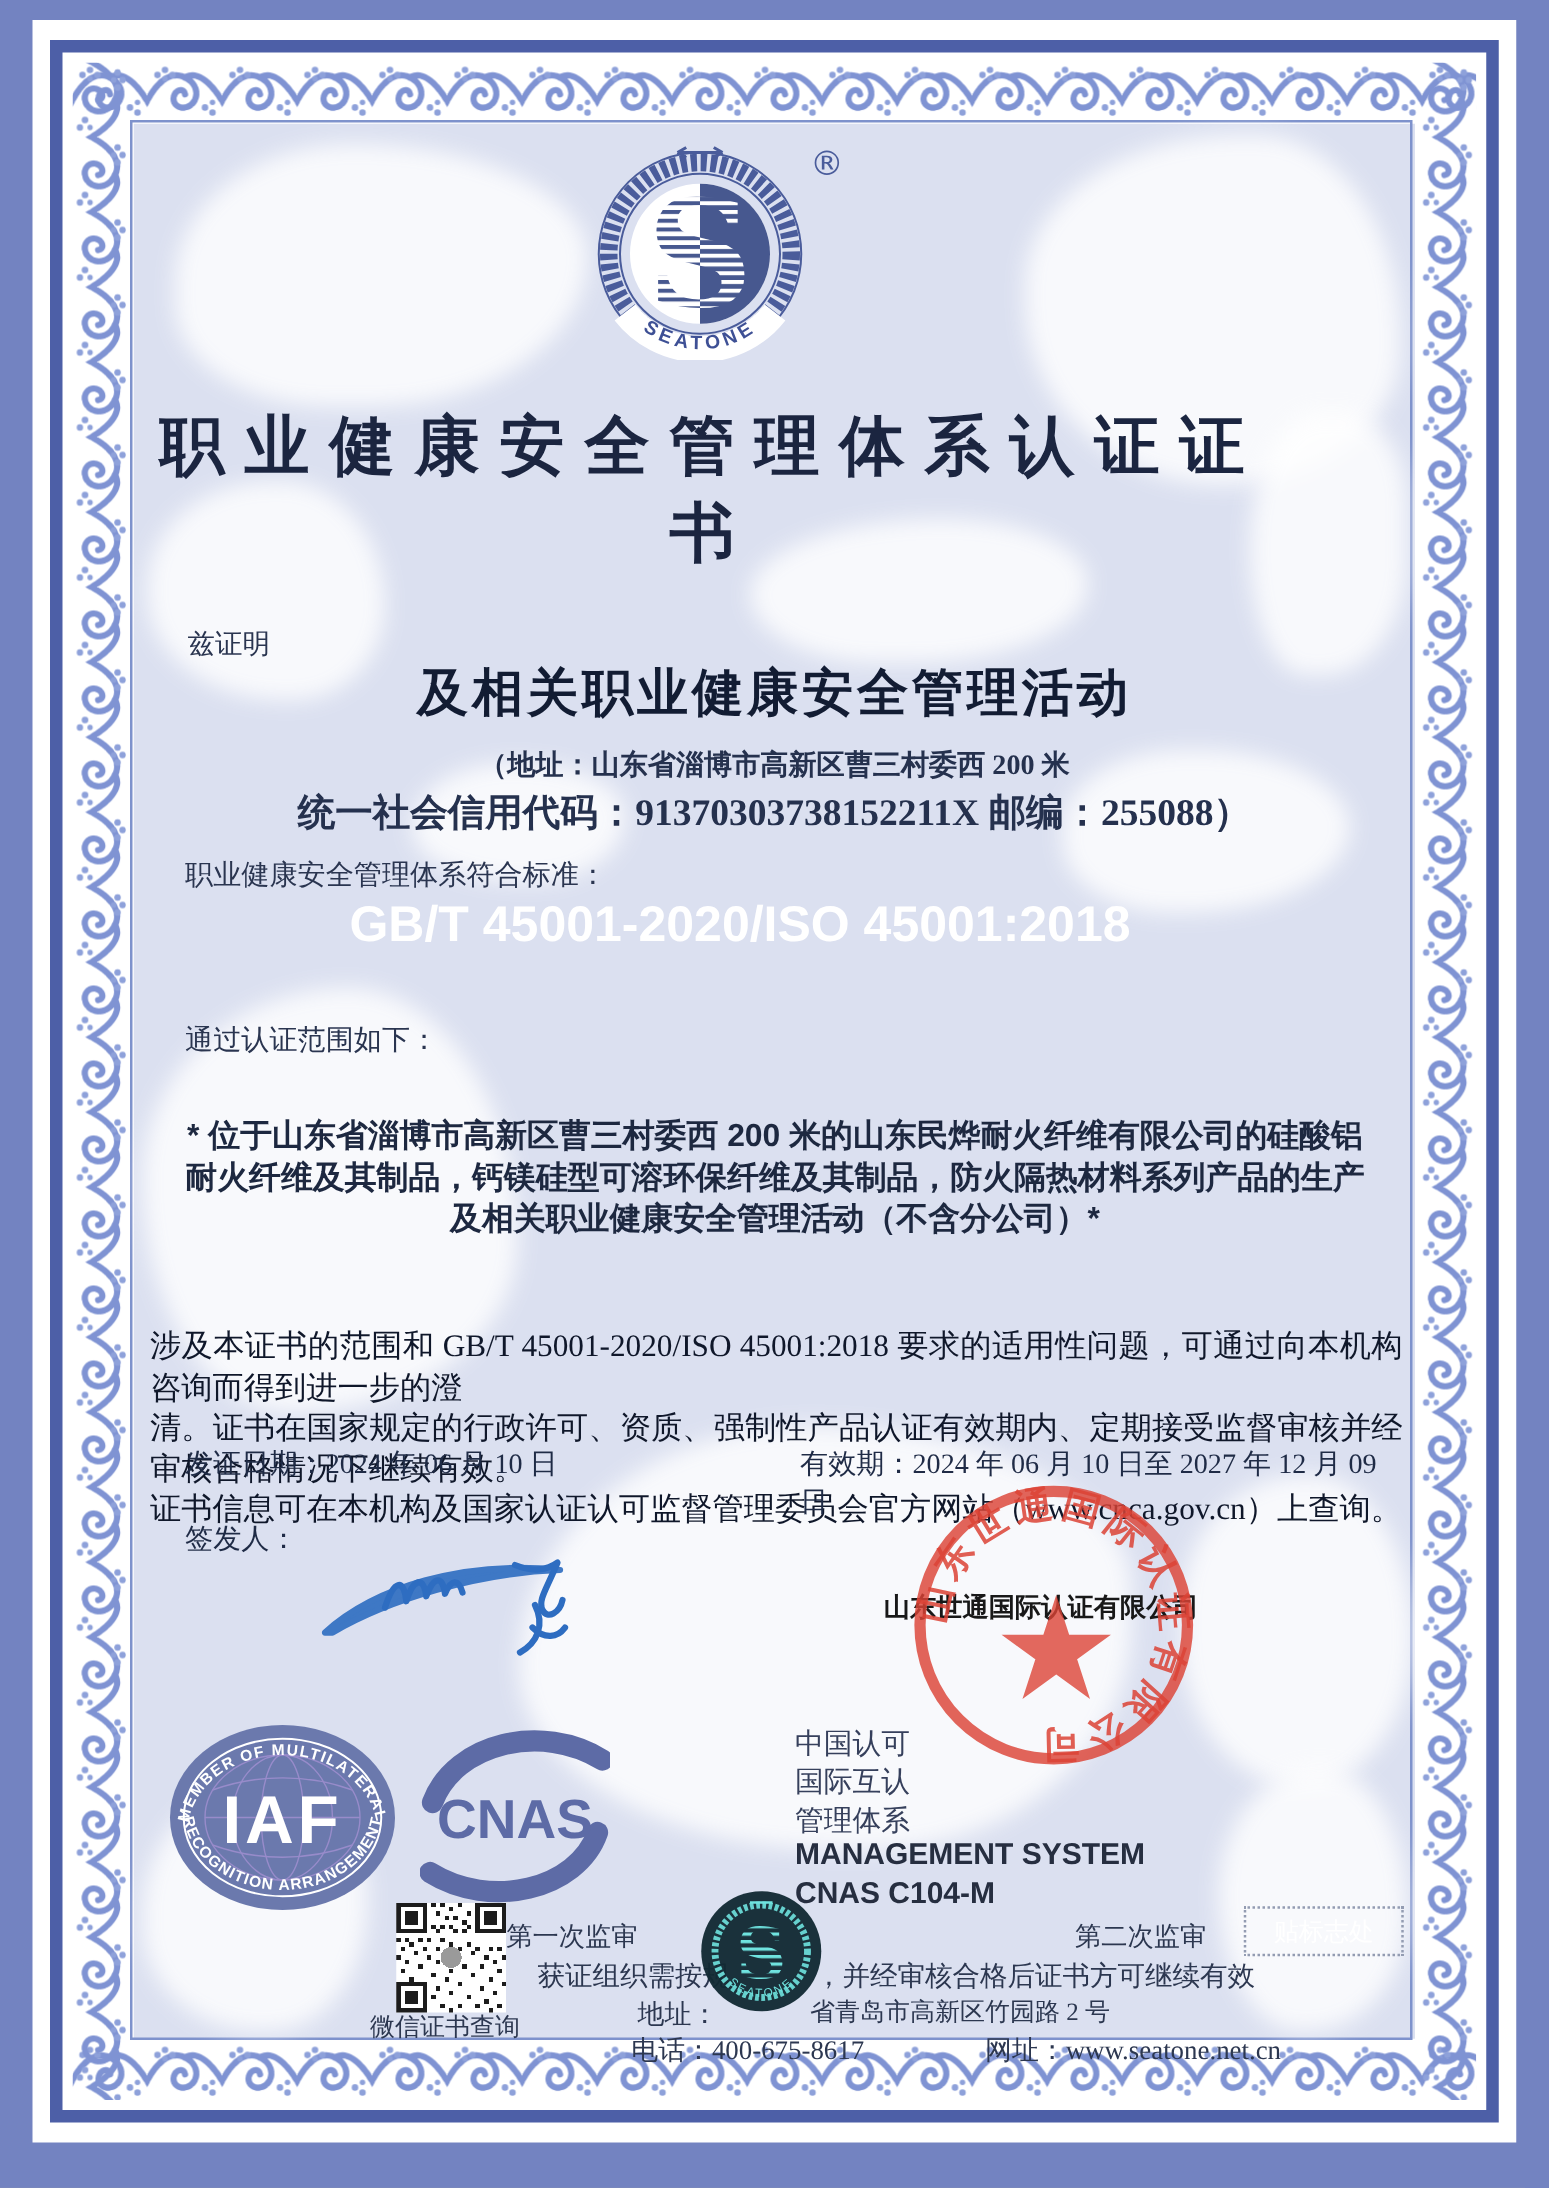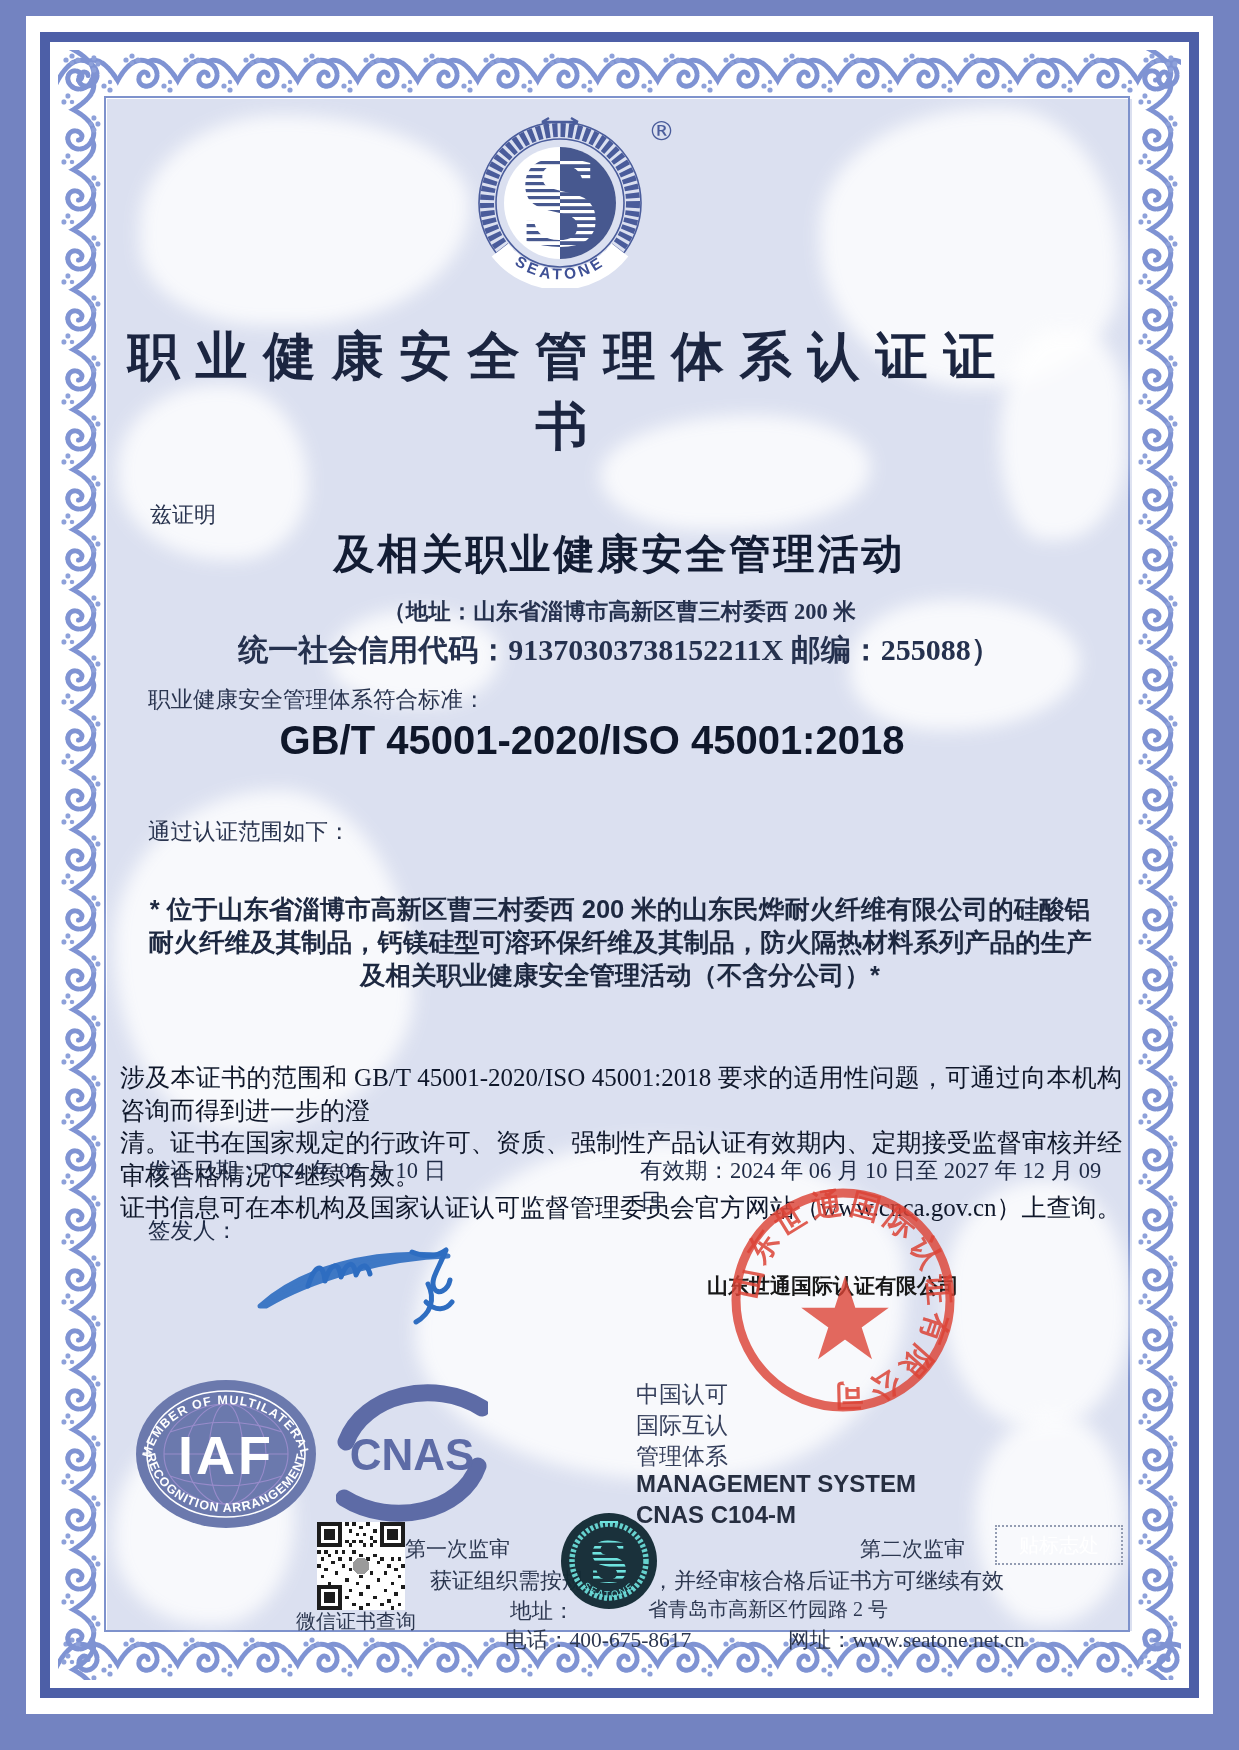--- a/index.html
+++ b/index.html
@@ -17,21 +17,21 @@
   .title{position:absolute;left:107px;top:322px;width:1025px;padding-right:100px;box-sizing:border-box;
          text-align:center;font-size:52px;font-weight:bold;letter-spacing:16px;color:#1b2540;}
   .certno{position:absolute;left:107px;top:447px;width:983px;text-align:right;font-size:26px;font-weight:bold;color:#1b2540;letter-spacing:1px;}
   .intro{position:absolute;left:150px;top:500px;font-size:22px;color:#2a3550;}
   .company{position:absolute;left:107px;top:527px;width:1025px;text-align:center;font-size:41px;font-weight:bold;
            letter-spacing:3px;color:#121c33;font-family:"Liberation Sans","DejaVu Sans",sans-serif;}
   .addr1{position:absolute;left:107px;top:596px;width:1025px;text-align:center;font-size:22.5px;font-weight:bold;color:#25314e;}
   .addr2{position:absolute;left:107px;top:630px;width:1025px;text-align:center;font-size:30px;font-weight:bold;color:#25314e;}
   .label{position:absolute;left:148px;font-size:22.5px;color:#2a3550;}
   .std{position:absolute;left:107px;top:718px;width:1025px;padding-right:55px;box-sizing:border-box;text-align:center;
-       font-size:40px;font-weight:bold;color:#0f172a;font-family:"Liberation Sans","DejaVu Sans",sans-serif;}
+       font-size:40px;font-weight:bold;color:#ffffff;font-family:"Liberation Sans","DejaVu Sans",sans-serif;}
   .scope{position:absolute;left:125px;top:845px;width:990px;text-align:center;font-size:25.5px;font-weight:bold;
          line-height:33px;color:#1d2840;font-family:"Liberation Sans","DejaVu Sans",sans-serif;margin-top:48px;}
   .disc{position:absolute;left:120px;top:1033px;width:1002px;font-size:25px;line-height:32.5px;color:#0f172a;text-align:justify;margin-top:29px;}
   .dates{position:absolute;left:148px;top:1155px;width:960px;font-size:22.5px;color:#1f2b46;}
   .dates .valid{position:absolute;left:492px;top:0;}
   .signer{position:absolute;left:148px;top:1215px;font-size:22.5px;color:#1f2b46;}
   .issuer{position:absolute;left:703px;top:1272px;width:260px;text-align:center;font-size:21px;font-weight:bold;color:#181818;
           font-family:"Liberation Sans","DejaVu Sans",sans-serif;z-index:3;}
   .accr{position:absolute;left:636px;top:1379px;font-size:23px;line-height:31px;color:#36405c;
         font-family:"Liberation Sans","DejaVu Sans",sans-serif;z-index:2;}

